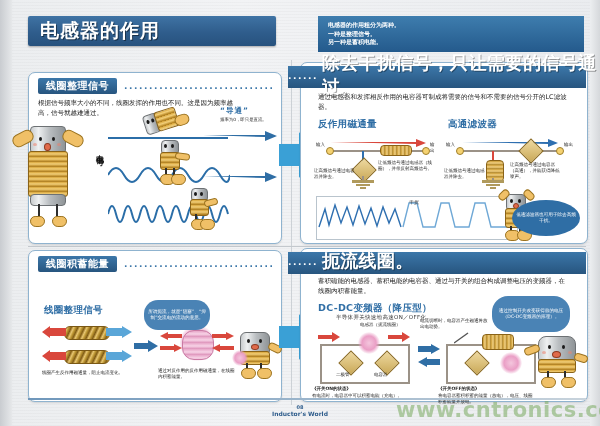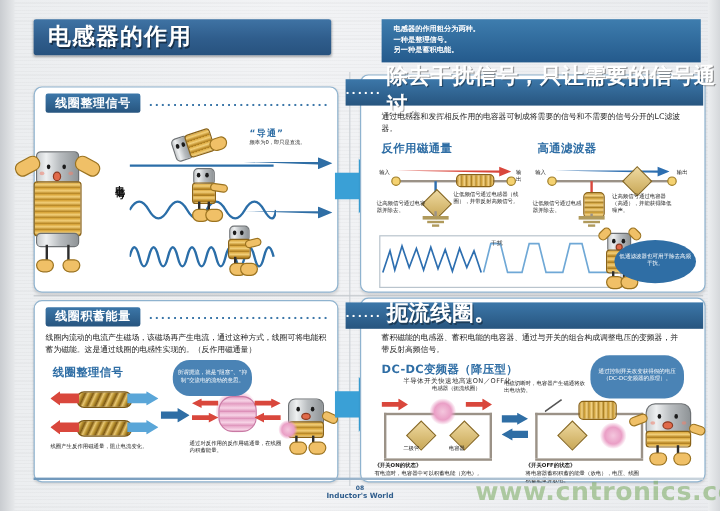--- a/index.html
+++ b/index.html
@@ -199,20 +199,21 @@
     <div>电感器的作用粗分为两种。</div>
     <div>一种是整理信号。</div>
     <div>另一种是蓄积电能。</div>
   </div>
 
   <div class="panel" id="panel-signal"></div>
   <div class="sec-head" id="head-signal">
     <span class="label">线圈整理信号</span>
   </div>
   <div class="dots" id="dots-signal">..............................</div>
+  <div class="body-text" id="bt-signal">根据信号频率大小的不同，线圈发挥的作用也不同。这是因为频率越高，信号就越难通过。</div>
 
   <div class="mascot" style="left:12px;top:120px;width:74px;height:115px;">
     <div class="coil-can" style="left:18px;top:6px;width:34px;height:26px;"></div>
     <div class="eye" style="left:27px;top:17px;"></div>
     <div class="eye" style="left:40px;top:17px;"></div>
     <div class="mouth" style="left:32px;top:23px;"></div>
     <div class="blush" style="left:21px;top:23px;"></div>
     <div class="blush" style="left:45px;top:23px;"></div>
     <div class="coil-wrap" style="left:16px;top:31px;width:38px;height:44px;"></div>
     <div class="coil-can" style="left:18px;top:74px;width:34px;height:10px;"></div>
@@ -256,21 +257,21 @@
     <div class="coil-can" style="left:6px;top:0px;width:15px;height:12px;"></div>
     <div class="eye" style="left:9px;top:4px;"></div>
     <div class="eye" style="left:15px;top:4px;"></div>
     <div class="coil-wrap" style="left:5px;top:11px;width:17px;height:15px;"></div>
     <div class="arm" style="left:19px;top:11px;width:12px;height:5px;transform:rotate(-14deg);"></div>
     <div class="leg" style="left:10px;top:26px;height:6px;"></div>
     <div class="foot" style="left:6px;top:31px;"></div>
     <div class="foot" style="left:15px;top:31px;"></div>
   </div>
 
-  <div style="position:absolute;left:208px;top:106px;width:72px;">
+  <div style="position:absolute;left:220px;top:106px;width:72px;">
     <div style="font-size:7.5px;color:#2f6ea5;font-weight:bold;letter-spacing:1px;">“导通”</div>
     <div style="font-size:4.4px;color:#222;line-height:6px;margin-top:1px;">频率为0，即只是直流。</div>
   </div>
   <svg style="position:absolute;left:203px;top:131px;width:74px;height:10px;">
     <path d="M0 4 L62 4 L62 0 L74 5 L62 10 L62 6 Z" fill="#2f6ea5"></path>
   </svg>
 
   <svg style="position:absolute;left:203px;top:172px;width:74px;height:10px;">
     <path d="M0 4 L62 4 L62 0 L74 5 L62 10 L62 6 Z" fill="#2f6ea5"></path>
   </svg>
@@ -357,21 +358,20 @@
     <div class="foot" style="left:19px;top:40px;"></div>
   </div>
 
   <div class="bubble" style="left:512px;top:200px;width:68px;height:36px;">低通滤波器也可用于除去高频干扰。</div>
 
   <div class="panel" id="panel-energy"></div>
   <div class="sec-head" id="head-energy">
     <span class="label">线圈积蓄能量</span>
   </div>
   <div class="dots" id="dots-energy">..............................</div>
-  <div class="body-text" id="bt-energy">线圈内流动的电流产生磁场，该磁场再产生电流，通过这种方式，线圈可将电能积蓄为磁能。这是通过线圈的电感性实现的。（反作用磁通量）</div>
 
   <div class="sub-head" id="sh-choke">线圈整理信号</div>
 
   <div style="position:absolute;left:42px;top:322px;width:90px;height:58px;">
     <div class="spring" style="left:22px;top:4px;width:44px;"></div>
     <svg style="position:absolute;left:0px;top:4px;width:24px;height:12px;">
       <path d="M24 2 L8 2 L8 0 L0 6 L8 12 L8 10 L24 10 Z" fill="#d9473c"></path>
     </svg>
     <svg style="position:absolute;left:64px;top:4px;width:26px;height:12px;">
       <path d="M0 2 L16 2 L16 0 L26 6 L16 12 L16 10 L0 10 Z" fill="#5aa6d8"></path>
@@ -423,21 +423,21 @@
   <svg class="bigarrow" style="left:279px;top:310px;width:36px;height:54px;">
     <path d="M0 16 L20 16 L20 4 L36 27 L20 50 L20 38 L0 38 Z" fill="#3aa0d6"></path>
   </svg>
 
   <div class="panel" id="panel-voltage"></div>
   <div class="rhead-bg" id="rbg-volt"></div>
   <div class="dots" id="dots-volt">......</div>
   <div class="rhead" id="rh-volt">
     <span>扼流线圈。</span>
   </div>
-  <div class="body-text" id="bt-voltage">蓄积磁能的电感器、蓄积电能的电容器、通过与开关的组合构成调整电压的变频器，并带反射高频信号。</div>
+  <div class="body-text" id="bt-voltage">蓄积磁能的电感器、蓄积电能的电容器、通过与开关的组合构成调整电压的变频器，在线圈内积蓄能量。</div>
 
   <div class="sub-head" id="sh-dcdc">DC-DC变频器（降压型）</div>
   <div class="sub-head" id="sh-dcdc-sub">半导体开关快速地高速ON／OFF化</div>
   <div class="sm-label" style="left:420px;top:318px;width:70px;">电流切断时，电容器产生磁通将放出电动势。</div>
 
   <div class="circuit" style="left:316px;top:330px;width:100px;height:64px;">
     <div class="wire-h" style="left:4px;top:14px;width:90px;"></div>
     <div class="wire-h" style="left:4px;top:52px;width:90px;"></div>
     <div class="wire-v" style="left:4px;top:14px;height:38px;"></div>
     <div class="wire-v" style="left:92px;top:14px;height:38px;"></div>

